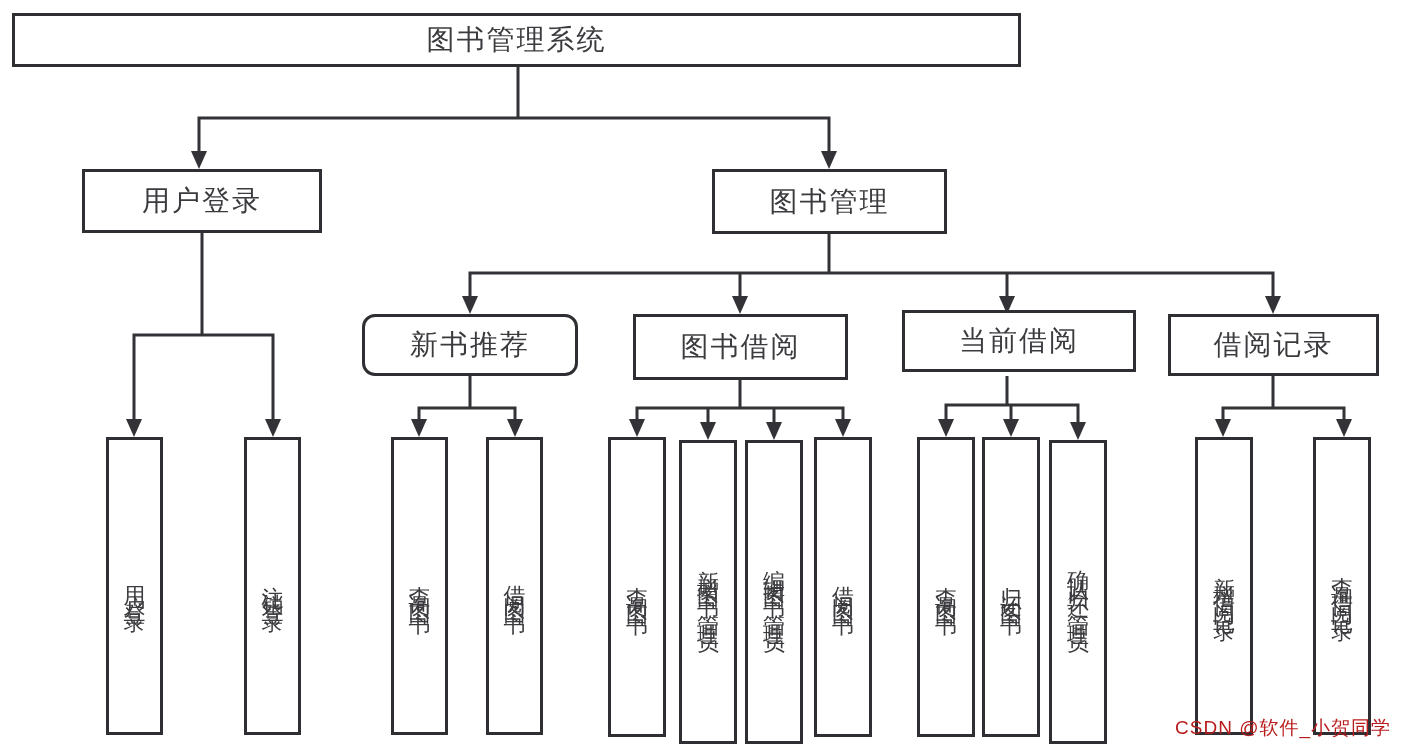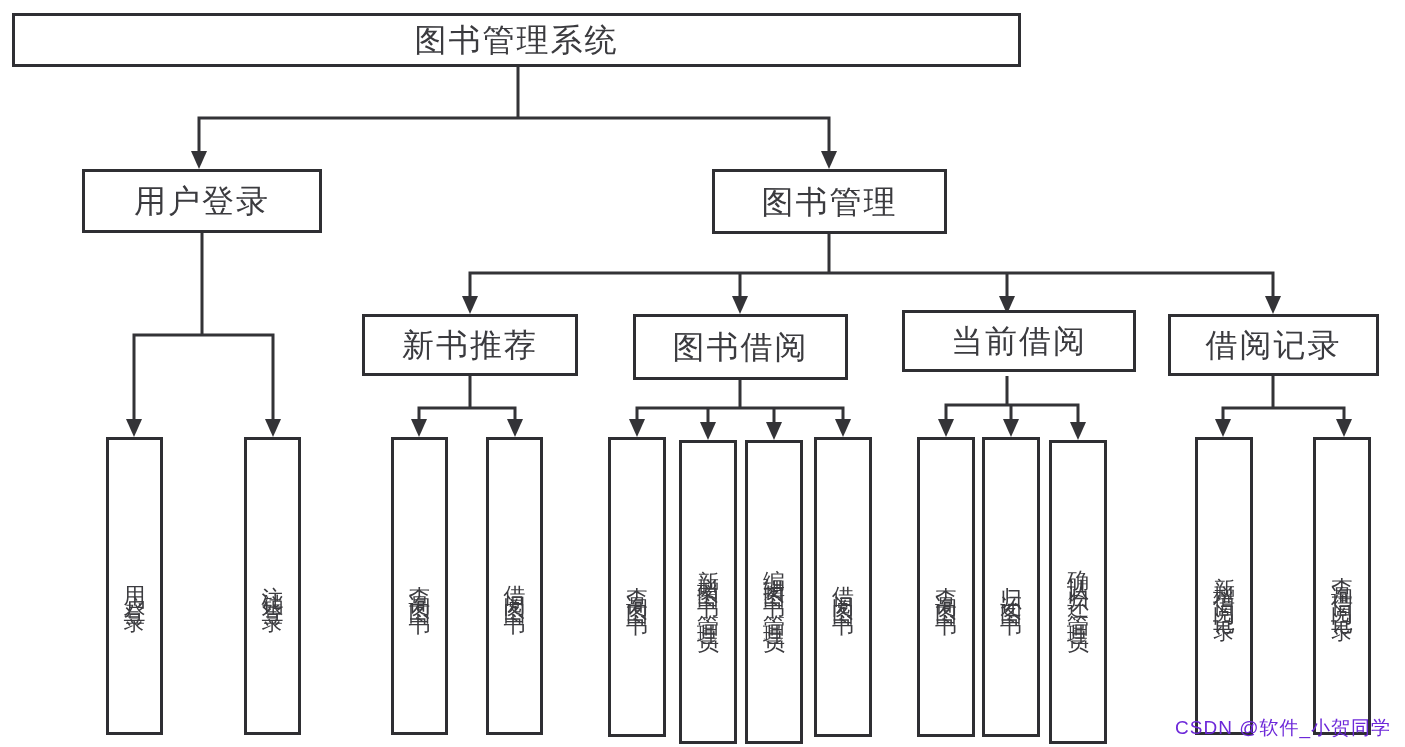--- a/index.html
+++ b/index.html
@@ -26,41 +26,41 @@
     border: 3px solid #2f2f33;
     background: #ffffff;
     color: #3b3b3f;
     display: flex;
     align-items: center;
     justify-content: center;
     z-index: 2;
     text-align: center;
   }
   .node.h {
-    font-size: 32px;
+    font-size: 28px;
     letter-spacing: 2px;
     line-height: 1;
   }
   .node.v {
     font-size: 22px;
   }
   .node.v .lbl {
     writing-mode: vertical-rl;
     text-orientation: mixed;
     letter-spacing: 9px;
     line-height: 1;
     white-space: nowrap;
   }
   #watermark {
     position: absolute;
     right: 14px;
     bottom: 6px;
     z-index: 5;
     font-size: 19px;
-    color: #6d28d9;
+    color: #b91c1c;
     letter-spacing: 1px;
     white-space: nowrap;
   }
 </style>
 </head>
 <body>
 
 <div id="stage">
   <svg id="wires" width="1405" height="747">
       <path d="M 518 67 V 118 M 197.5 118 H 830.5 M 199 118 V 157 M 829 118 V 157" fill="none" stroke="#333337" stroke-width="3"></path>
@@ -93,21 +93,21 @@
   <div id="watermark">CSDN @软件_小贺同学</div>
 <div class="node h" style="left: 12px; top: 13px; width: 1009px; height: 54px;">
       <span class="lbl">图书管理系统</span>
     </div>
     <div class="node h" style="left: 82px; top: 169px; width: 240px; height: 64px;">
       <span class="lbl">用户登录</span>
     </div>
     <div class="node h" style="left: 712px; top: 169px; width: 235px; height: 65px; font-family: Liberation Serif, serif;">
       <span class="lbl">图书管理</span>
     </div>
-    <div class="node h" style="left: 362px; top: 314px; width: 216px; height: 62px;">
+    <div class="node h" style="left: 362px; top: 314px; width: 216px; height: 62px; border-radius: 13px;">
       <span class="lbl">新书推荐</span>
     </div>
     <div class="node h" style="left: 633px; top: 314px; width: 215px; height: 66px;">
       <span class="lbl">图书借阅</span>
     </div>
     <div class="node h" style="left: 902px; top: 310px; width: 234px; height: 62px;">
       <span class="lbl">当前借阅</span>
     </div>
     <div class="node h" style="left: 1168px; top: 314px; width: 211px; height: 62px;">
       <span class="lbl">借阅记录</span>

